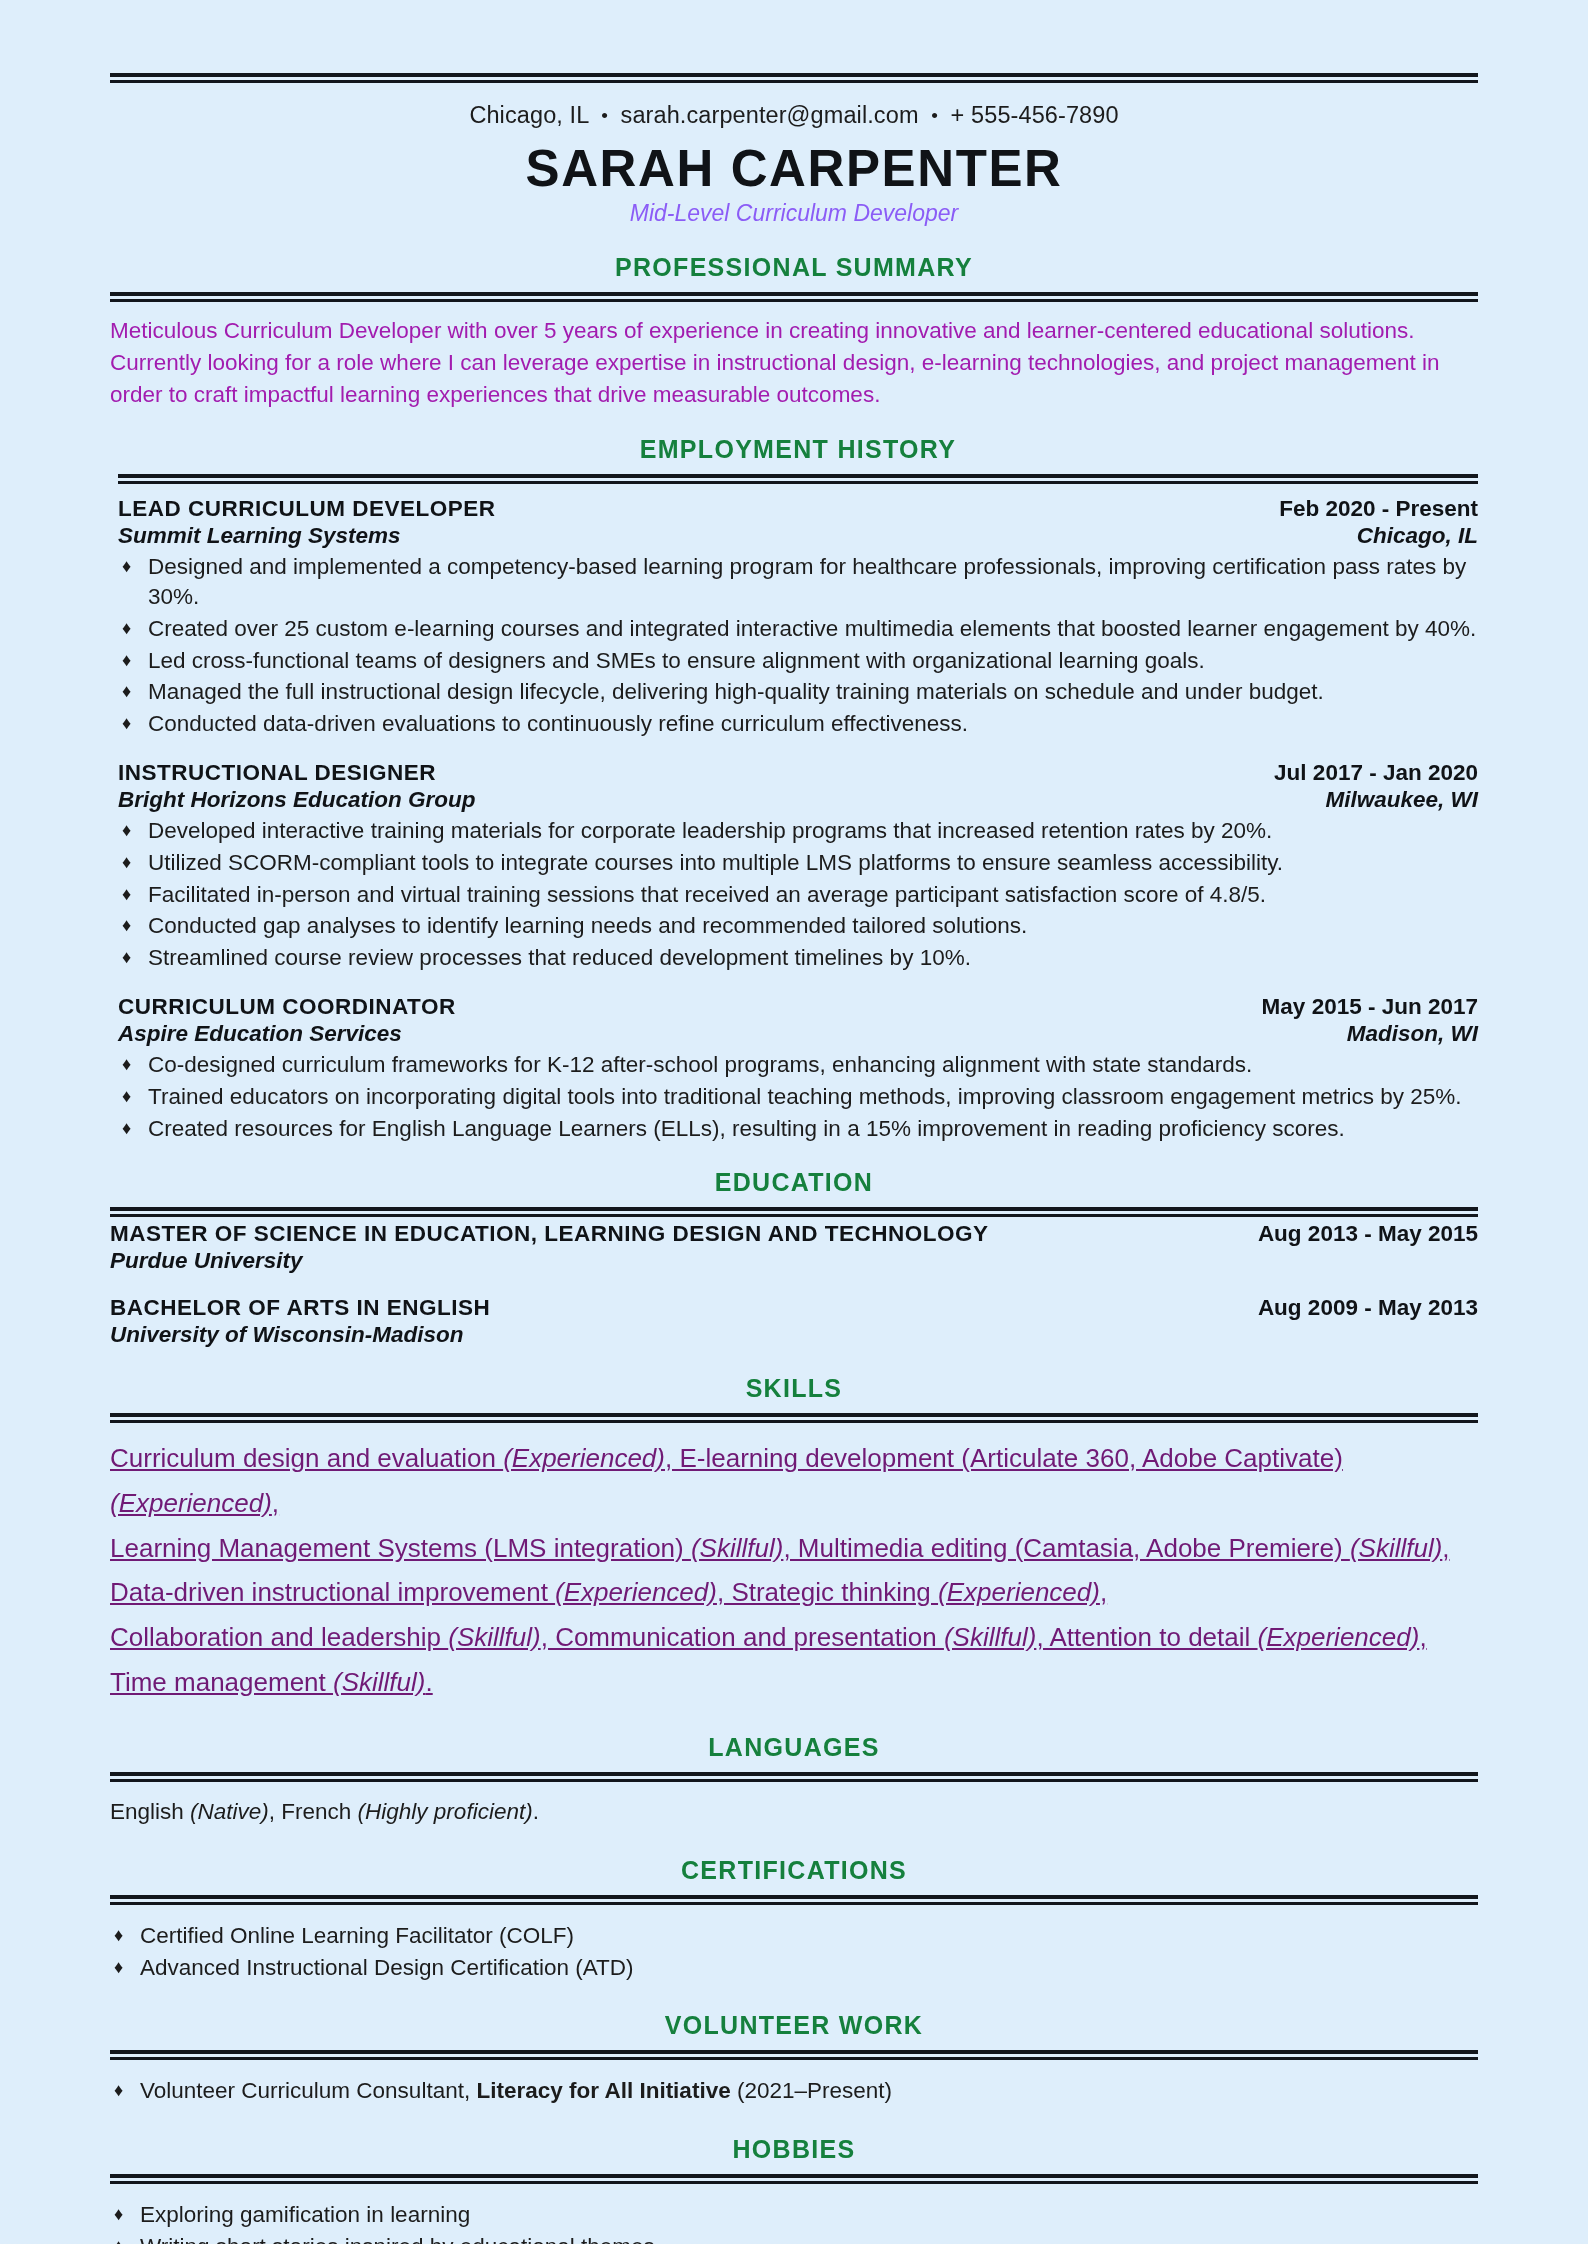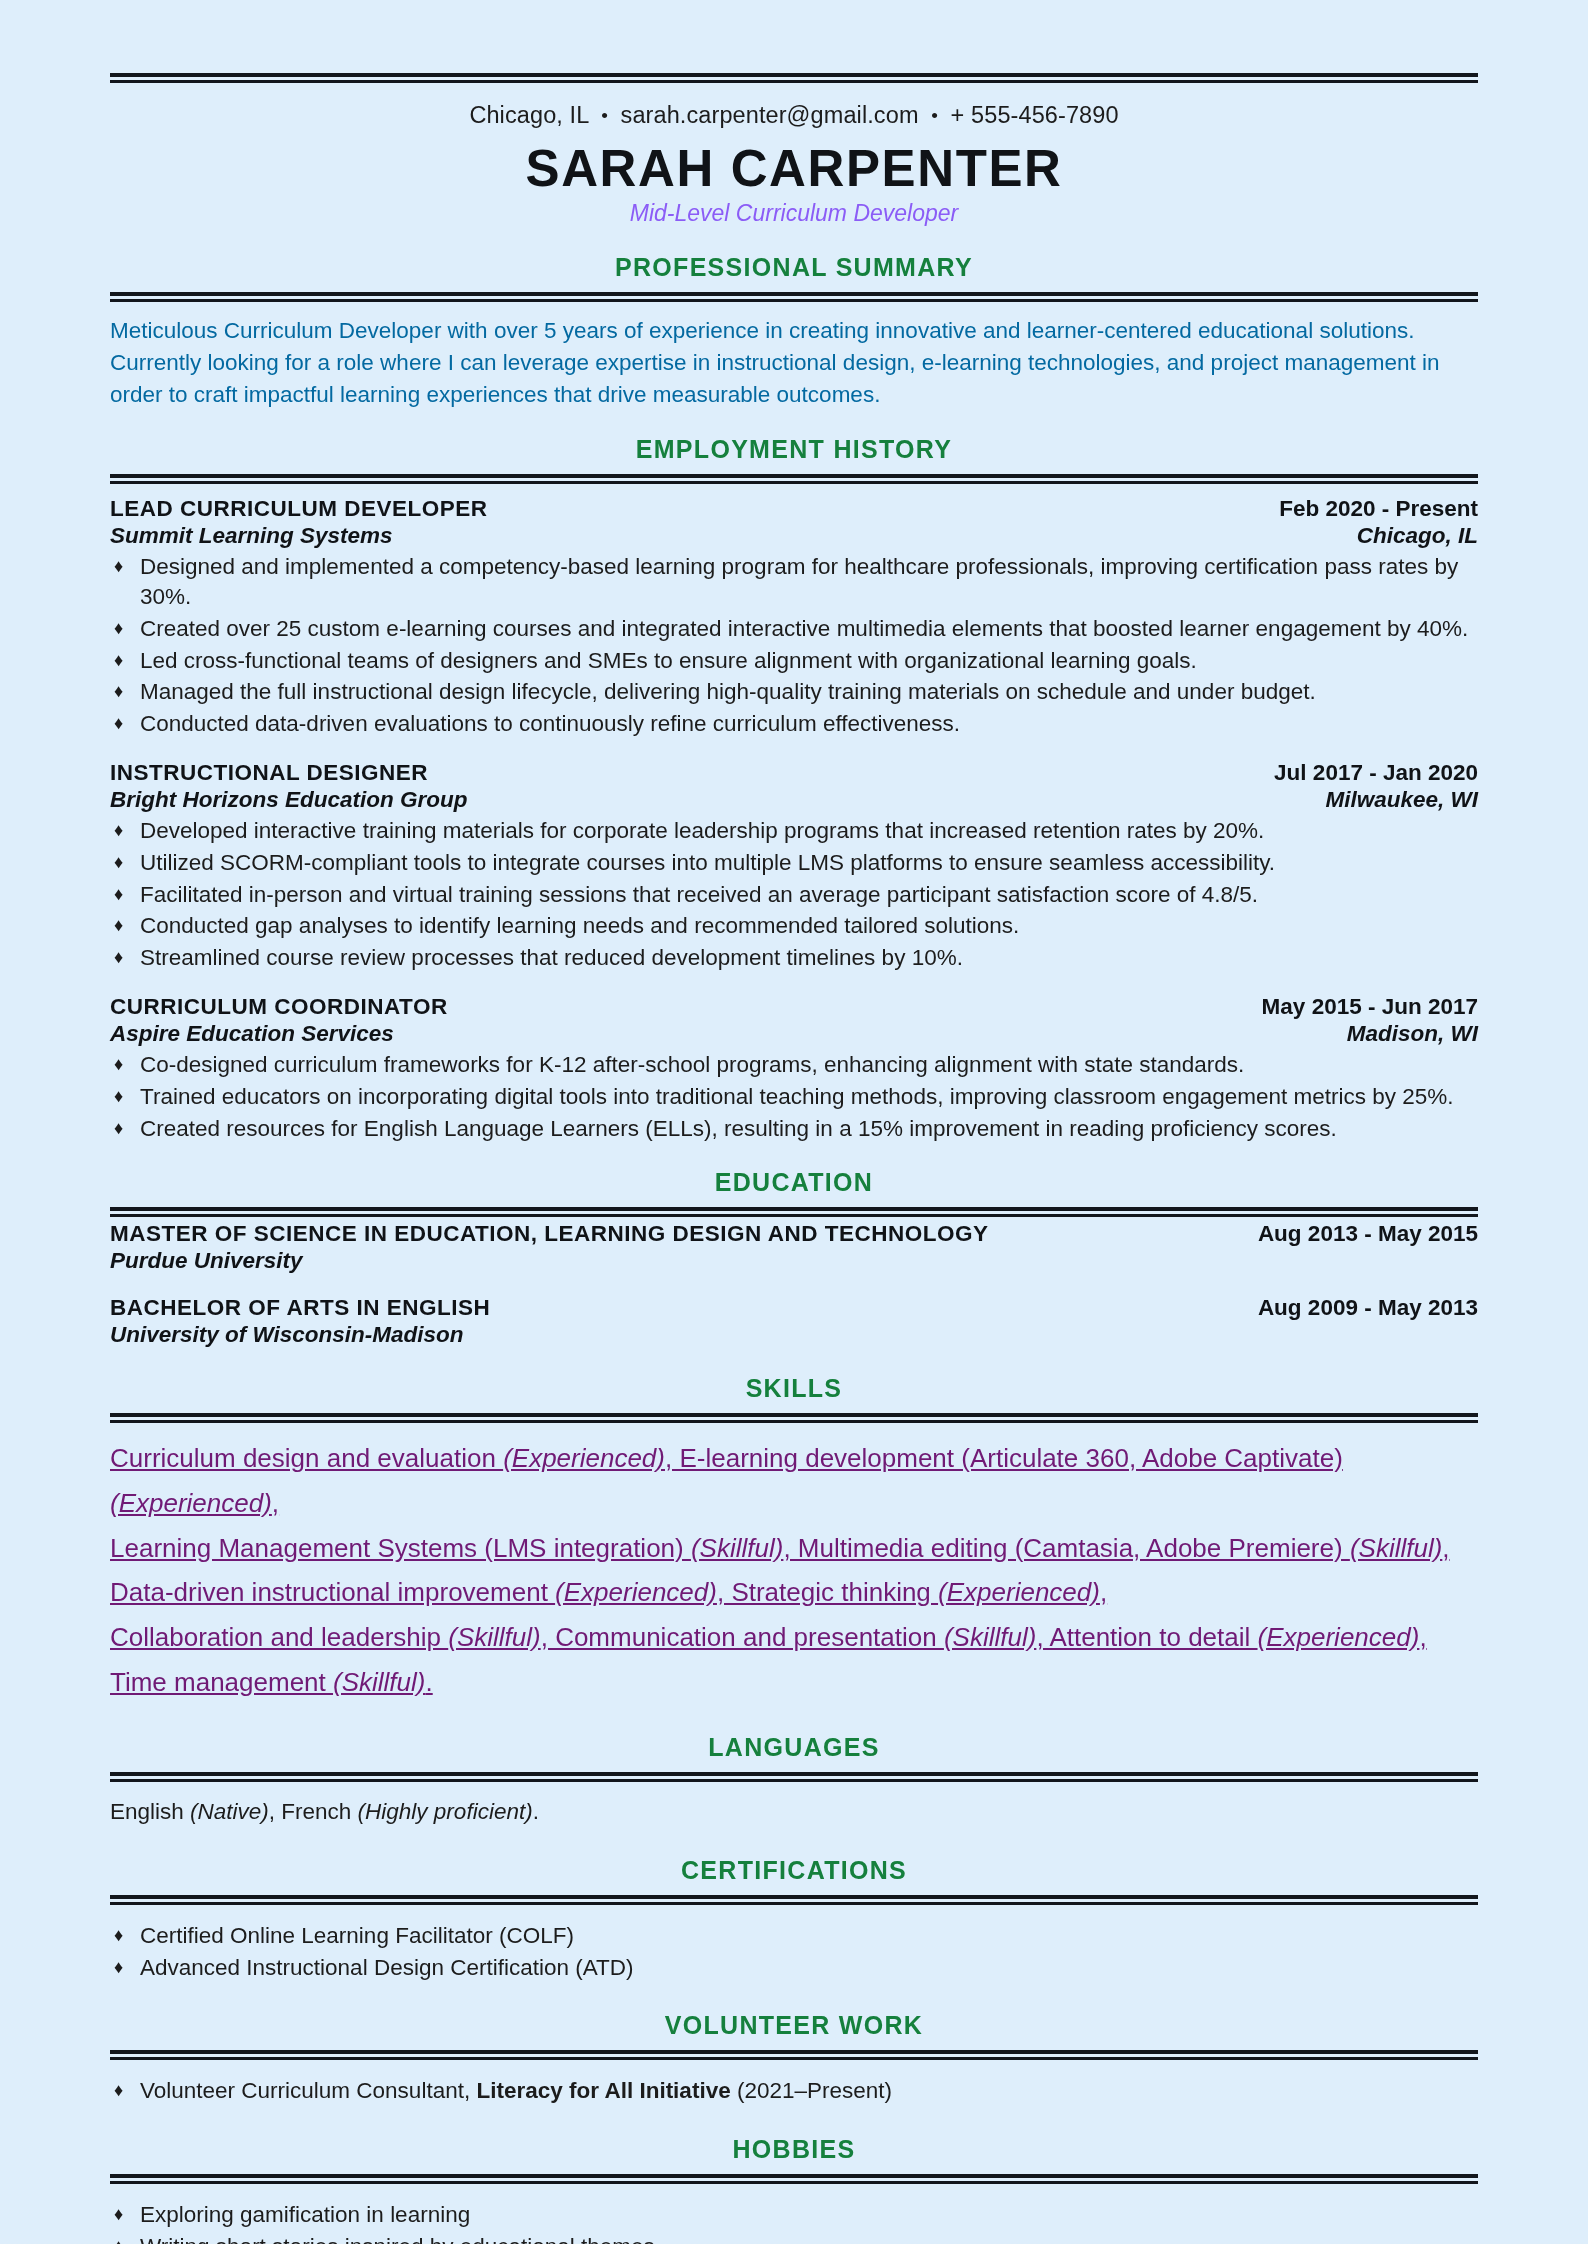--- a/index.html
+++ b/index.html
@@ -87,21 +87,21 @@
     color: #15803d;
   }
   .section-body {
     padding-top: 13px;
   }
 
   
   .para {
     font-size: 22.5px;
     line-height: 1.42;
-    color: #0369a1;
+    color: #a21caf;
     text-align: left;
   }
 
   
   .entry + .entry {
     margin-top: 21px;
   }
   .entry-row {
     display: flex;
     justify-content: space-between;
@@ -169,21 +169,21 @@
   }
 
   .lang-line {
     font-size: 22.5px;
     line-height: 1.5;
     color: #1c1c1c;
   }
 
   
   #section-summary { margin-top: 26px; }
-  #section-employment { margin-top: 24px; }
+  #section-employment { margin-top: 24px; margin-left: 8px; }
   #section-education { margin-top: 24px; }
   #section-skills { margin-top: 26px; }
   #section-languages { margin-top: 28px; }
   #section-certifications { margin-top: 28px; }
   #section-volunteer { margin-top: 28px; }
   #section-hobbies { margin-top: 28px; }
 
   #section-employment .section-body { padding-top: 12px; }
   #section-education .section-body { padding-top: 4px; }
 </style>

